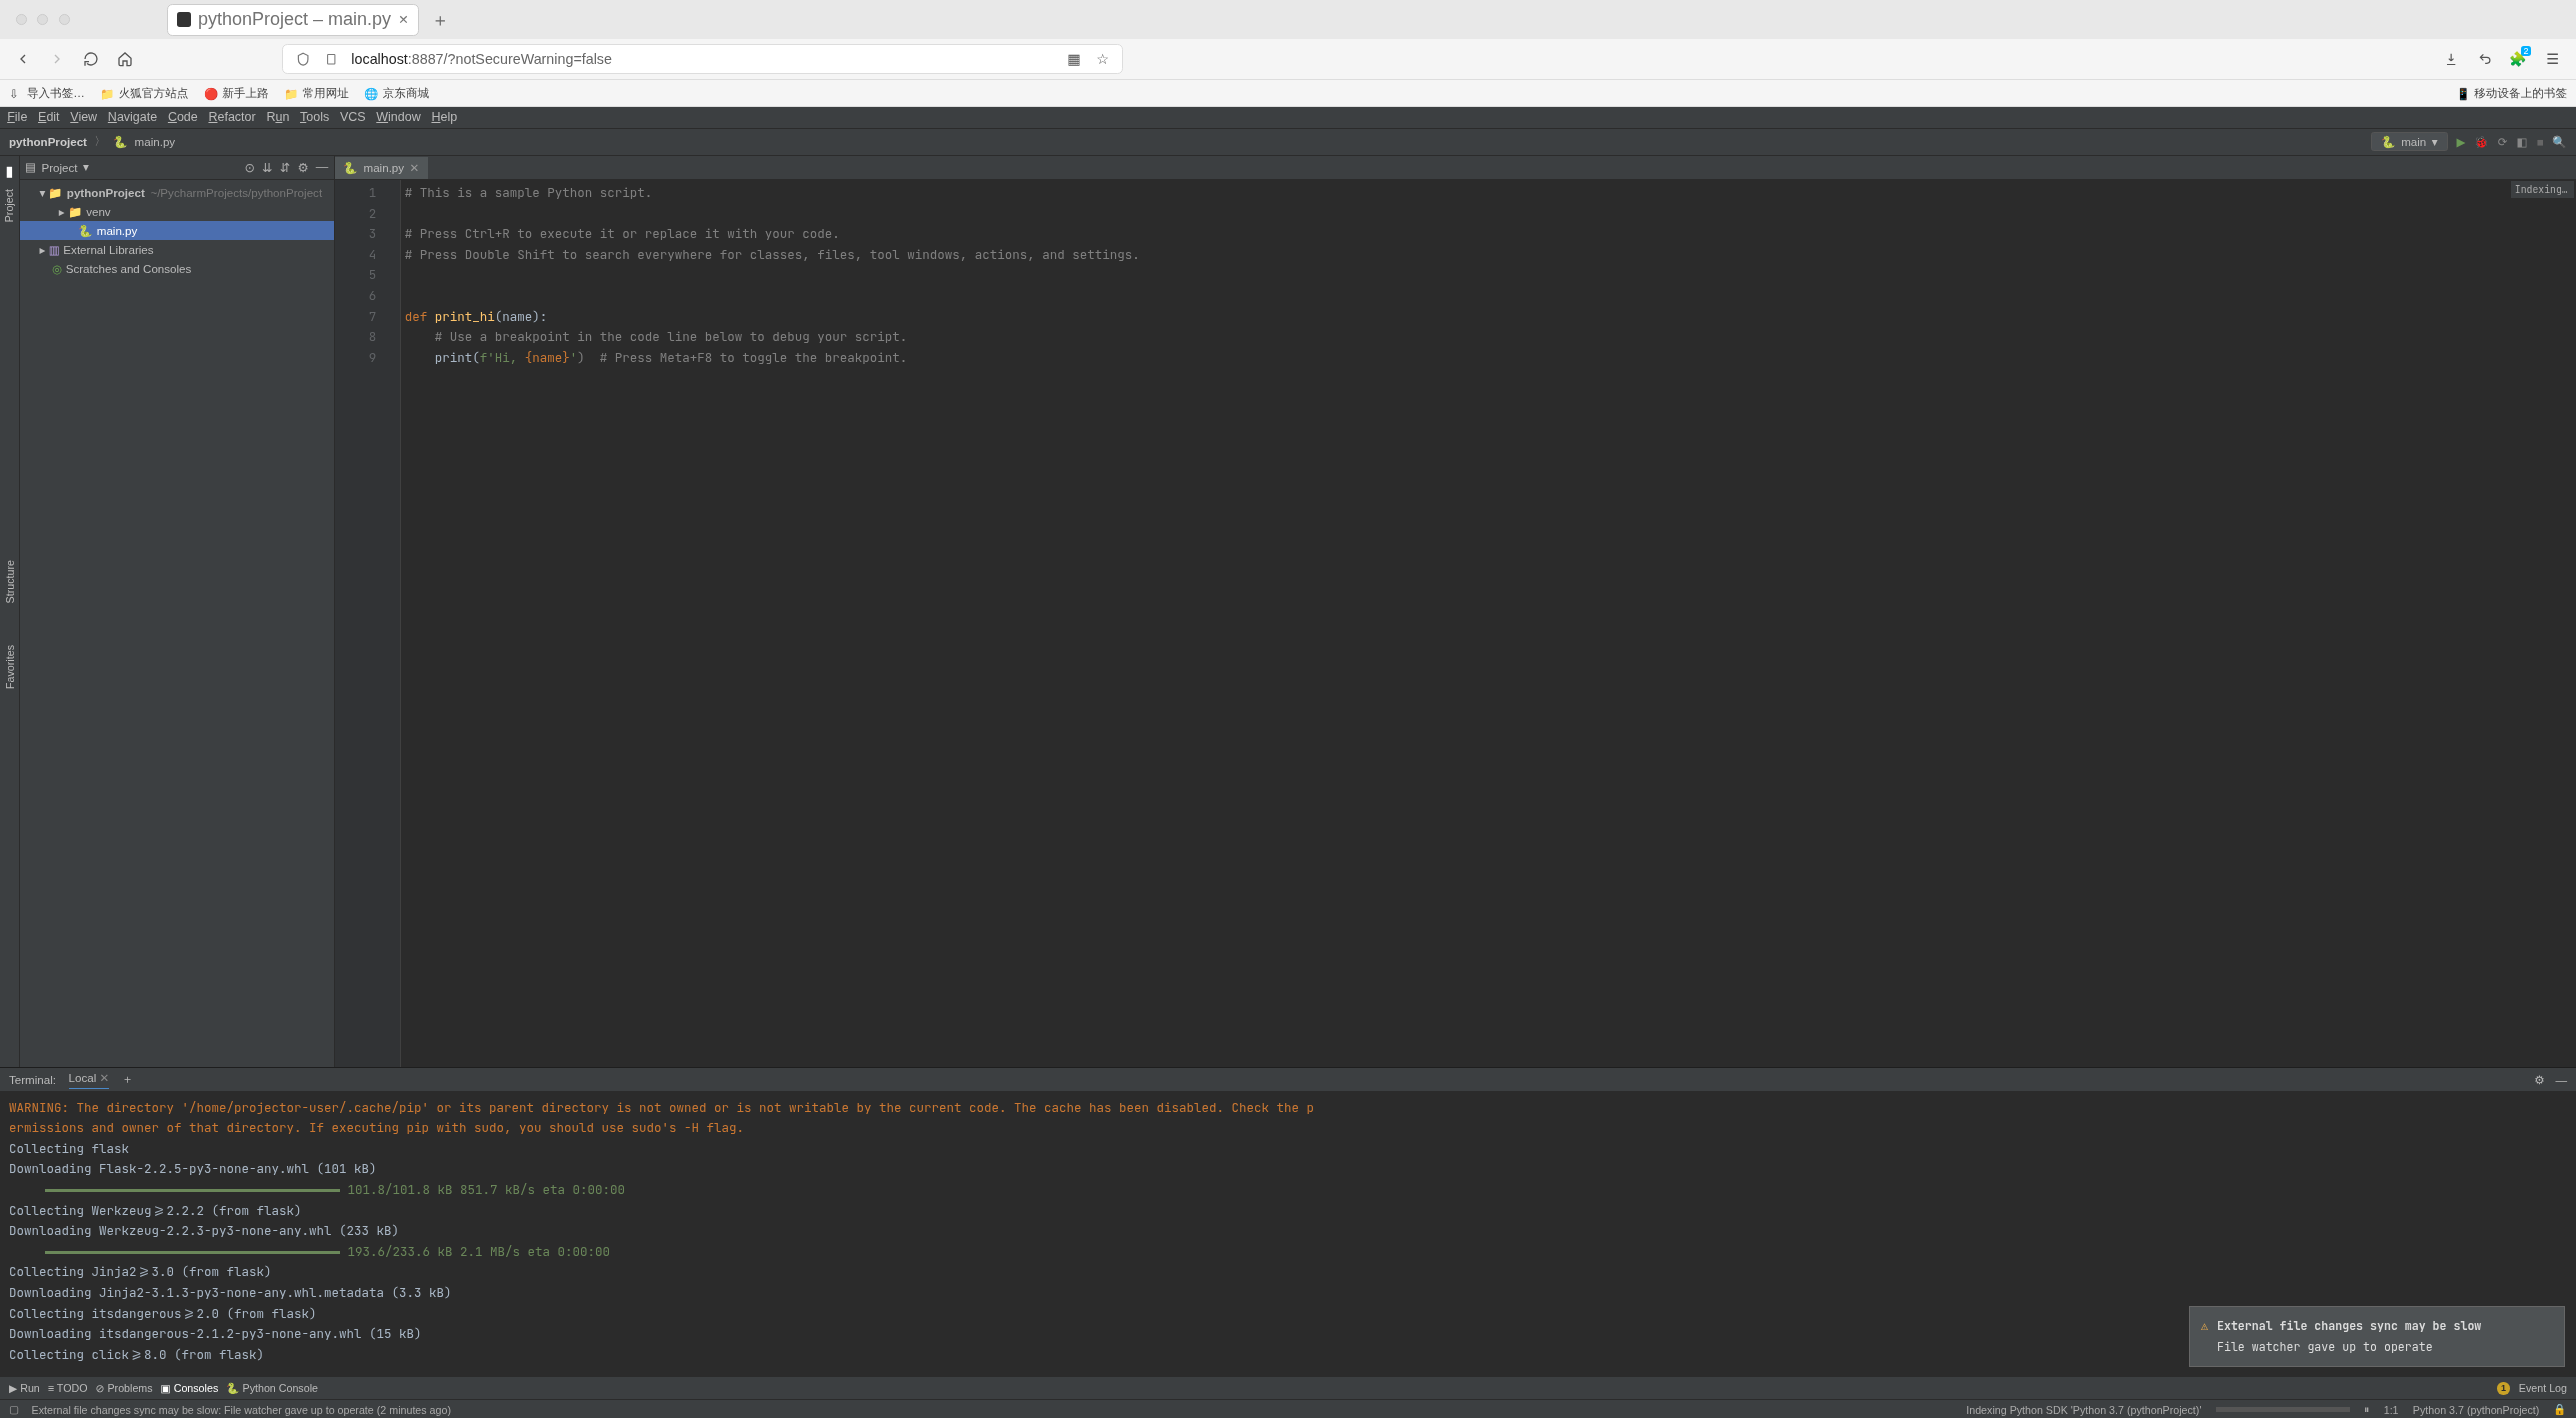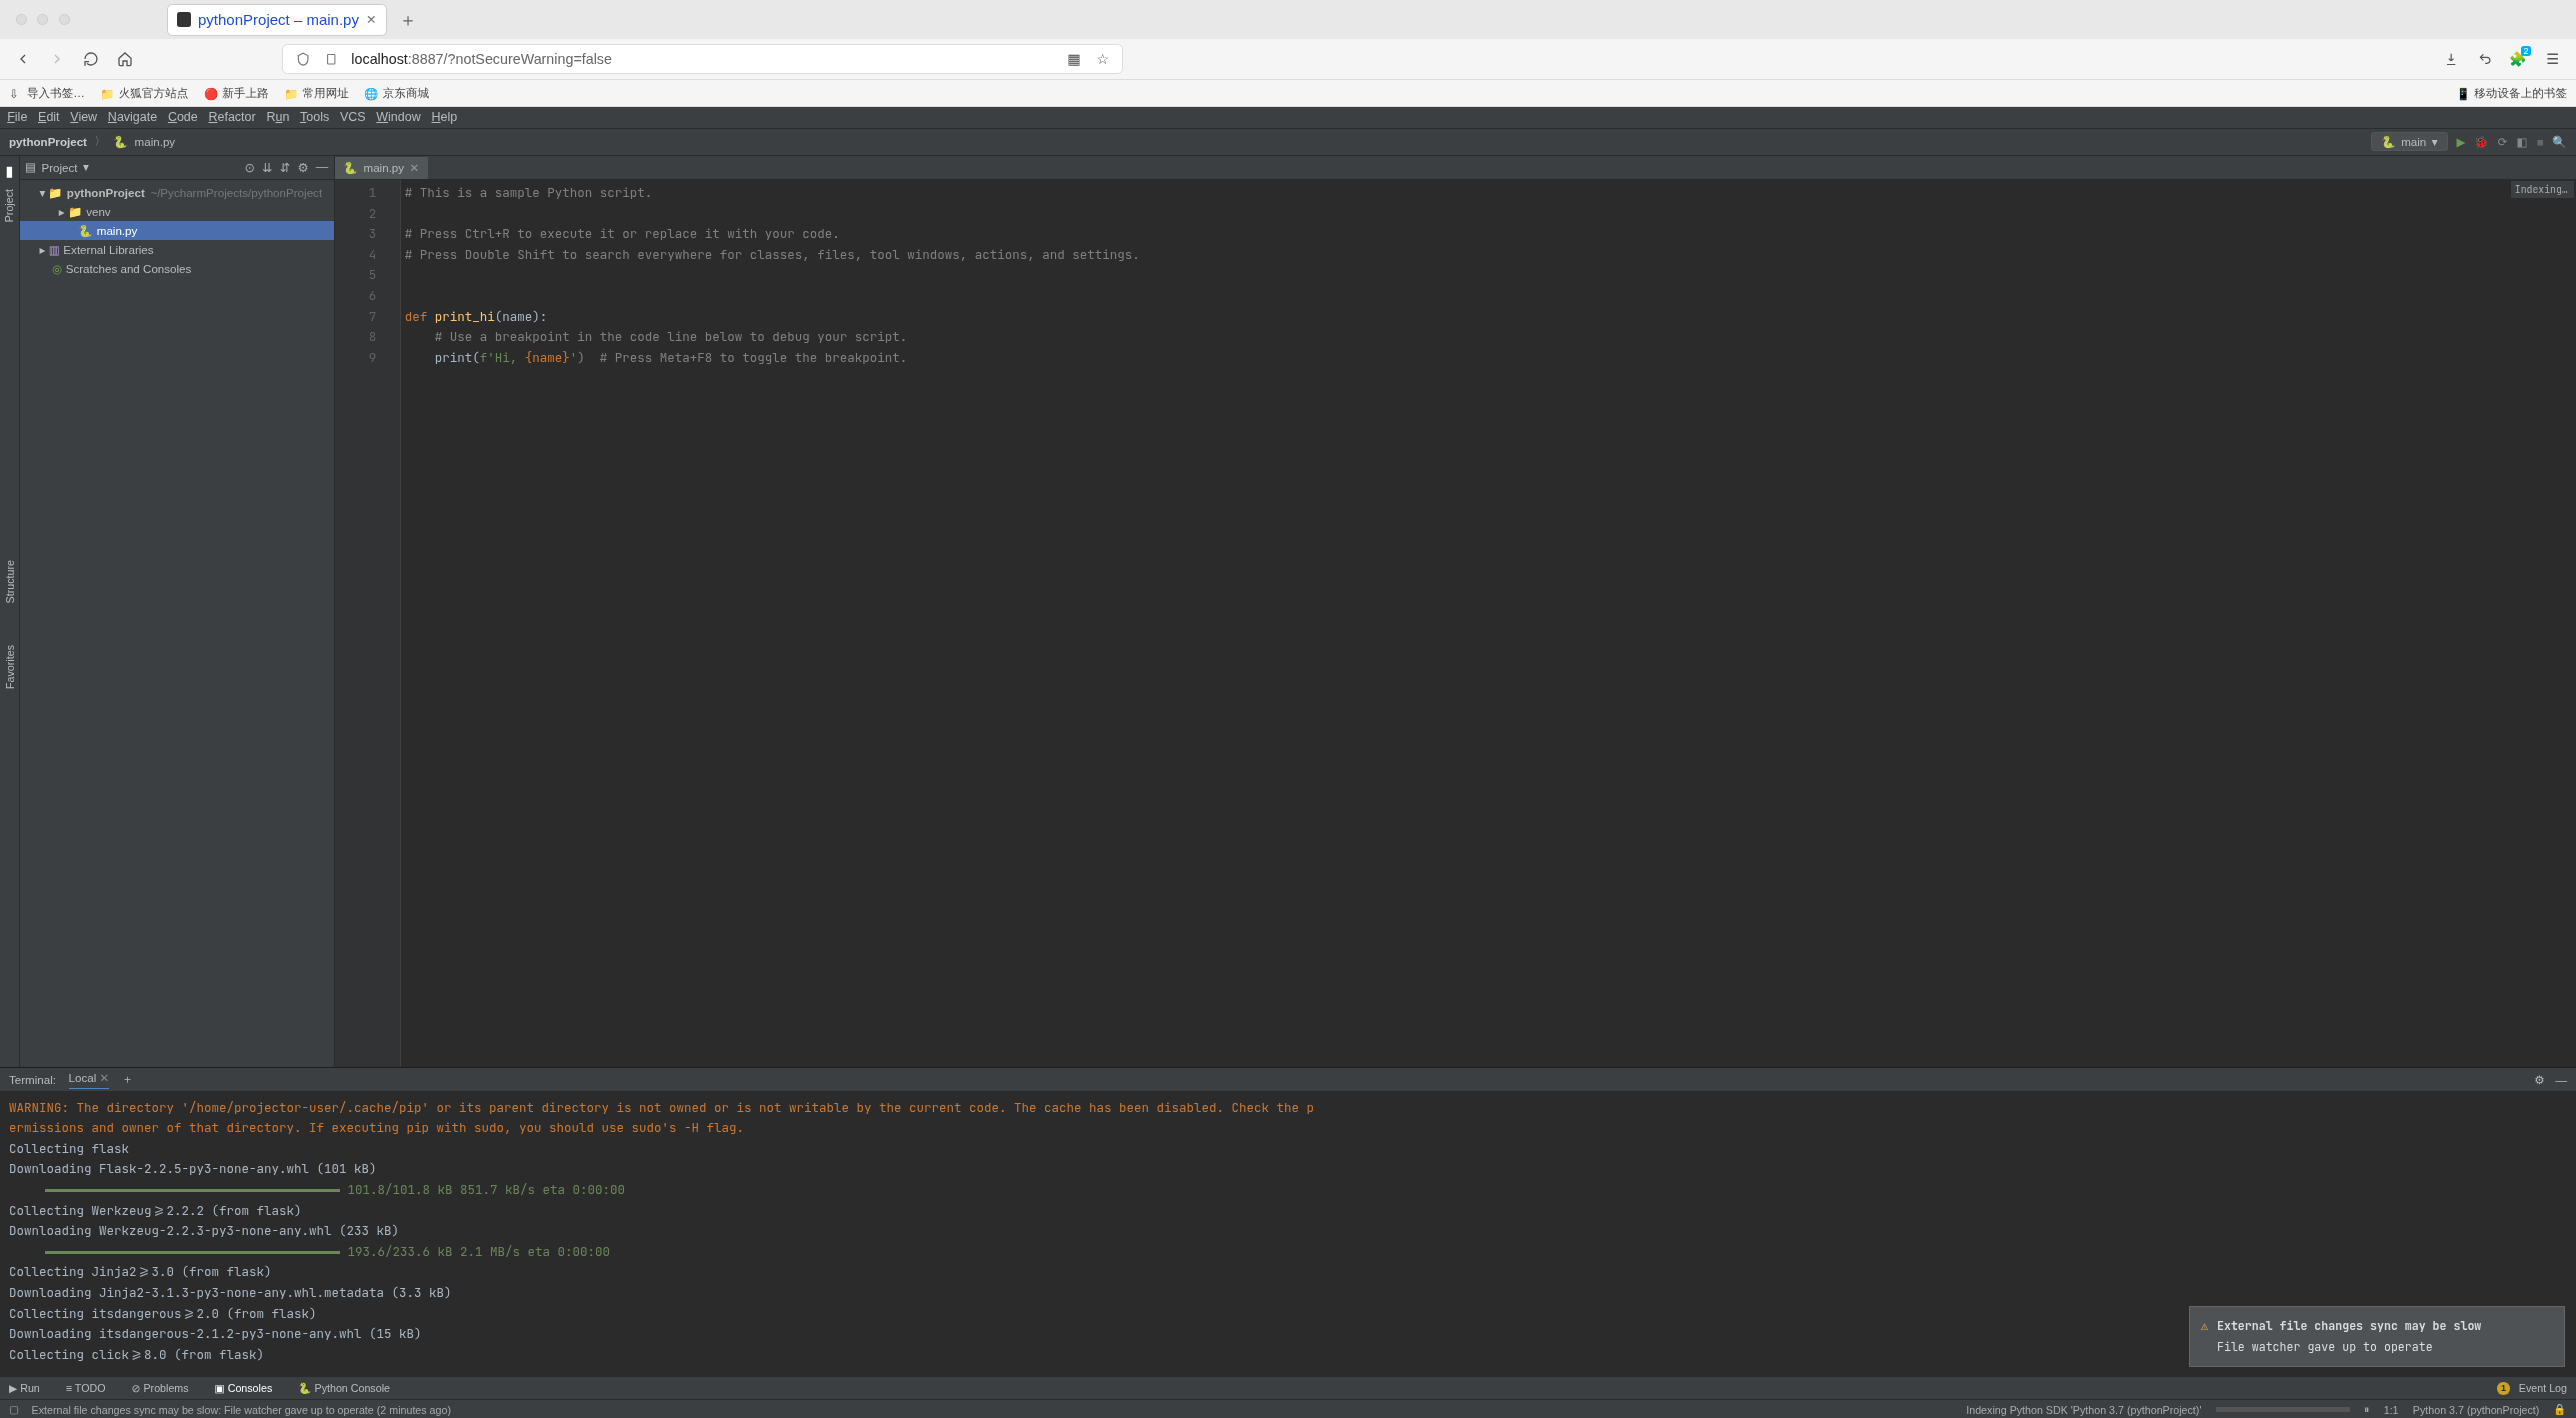--- a/index.html
+++ b/index.html
@@ -8,21 +8,21 @@
   width: 2576px; height: 1419px; background: #3c3f41; color: #bbbbbb;
   display: flex; flex-direction: column; overflow: hidden;
 }
 
 
 .browser-tabbar { height: 39px; background: #e8e8e8; display: flex; align-items: center; padding: 0 10.7px; gap: 12.5px; position: relative; }
 .traffic-lights { display: flex; gap: 10.7px; margin-right: 9px; margin-left: 5.4px;}
 .tl { width: 10.7px; height: 10.7px; border-radius: 50%; background: #ddd; border: 0.9px solid #ccc;}
 .browser-tab { background: #fff; border: 0.9px solid #ccc; border-radius: 5.4px; height: 32px; display: flex; align-items: center; padding: 0 9px; gap: 7.2px; min-width: 206px; position: relative;}
 .browser-tab .ti { width: 14.3px; height: 14.3px; background: #333; border-radius: 2.7px;}
-.browser-tab .lbl { color: #1d4ed8; font-size: 15px;}
+.browser-tab .lbl { color: #737373; font-size: 18px;}
 .browser-tab .close { margin-left: auto; color: #777; font-size: 12.5px; cursor: pointer;}
 .new-tab { color: #666; font-size: 18px;}
 
 
 .browser-nav { height: 41px; background: #f5f5f5; display: flex; align-items: center; padding: 0 14.3px; gap: 16px; border-bottom: 0.9px solid #ddd; }
 .nav-ico { color: #555; width: 18px; height:18px; display:flex; align-items:center; justify-content:center;}
 .addr-wrap { flex: 1; display: flex; align-items: center; background: #fff; border: 0.9px solid #ddd; border-radius: 5.4px; height: 30px; padding: 0 10.7px; gap: 10.7px; max-width: 841px;}
 .addr-text { color: #666; font-size: 14.3px;}
 .addr-text .host { color: #222;}
 .nav-right { margin-left: auto; display:flex; align-items:center; gap:16px;}
@@ -77,21 +77,21 @@
 .term-head .right { margin-left:auto; display:flex; gap:10.7px;}
 .term-body { flex:1; padding:5.4px 9px; font-family: "JetBrains Mono","SF Mono",Menlo,Consolas,monospace; font-size:12.5px; line-height:20.6px; color:#a9b7c6; overflow:hidden; position:relative;}
 .t-warn { color:#cc7832;}
 .t-g { color:#6a8759;}
 .t-bar { display:inline-block; width:295px; height:2.7px; background:#6a8759; vertical-align:middle; margin-left:36px;}
 .notif { position:absolute; right:10.7px; bottom:9px; width:376px; background:#4e5254; border:0.9px solid #666; padding:9px 10.7px; color:#ddd; font-size:11.6px; display:flex; gap:9px;}
 .notif .wico { color:#d6a04d;}
 .notif .ttl { font-weight:bold;}
 
 
-.bottom-tools { height:23px; background:#3c3f41; display:flex; align-items:center; padding:0 9px; gap:26px; font-size:10.7px; color:#bbb; border-top:0.9px solid #2b2b2b;}
+.bottom-tools { height:23px; background:#3c3f41; display:flex; align-items:center; padding:0 9px; gap:8px; font-size:10.7px; color:#bbb; border-top:0.9px solid #2b2b2b;}
 .bottom-tools .rght { margin-left:auto; display:flex; gap:9px; align-items:center;}
 .yc { background:#c9a227; color:#2b2b2b; border-radius:50%; width:12.5px; height:12.5px; display:inline-flex; align-items:center; justify-content:center; font-size:9px; font-weight:bold;}
 
 
 .status-bar { height:19.7px; background:#3c3f41; display:flex; align-items:center; padding:0 9px; gap:12.5px; font-size:10.7px; color:#aaa; border-top:0.9px solid #2b2b2b;}
 .status-bar .rght {margin-left:auto; display:flex; gap:14.3px; align-items:center;}
 .prog { width:134px; height:5.4px; background:#555;}
 .prog .fill{width:20%; height:100%; background:#888;}
 svg { display:block;}
 </style>

